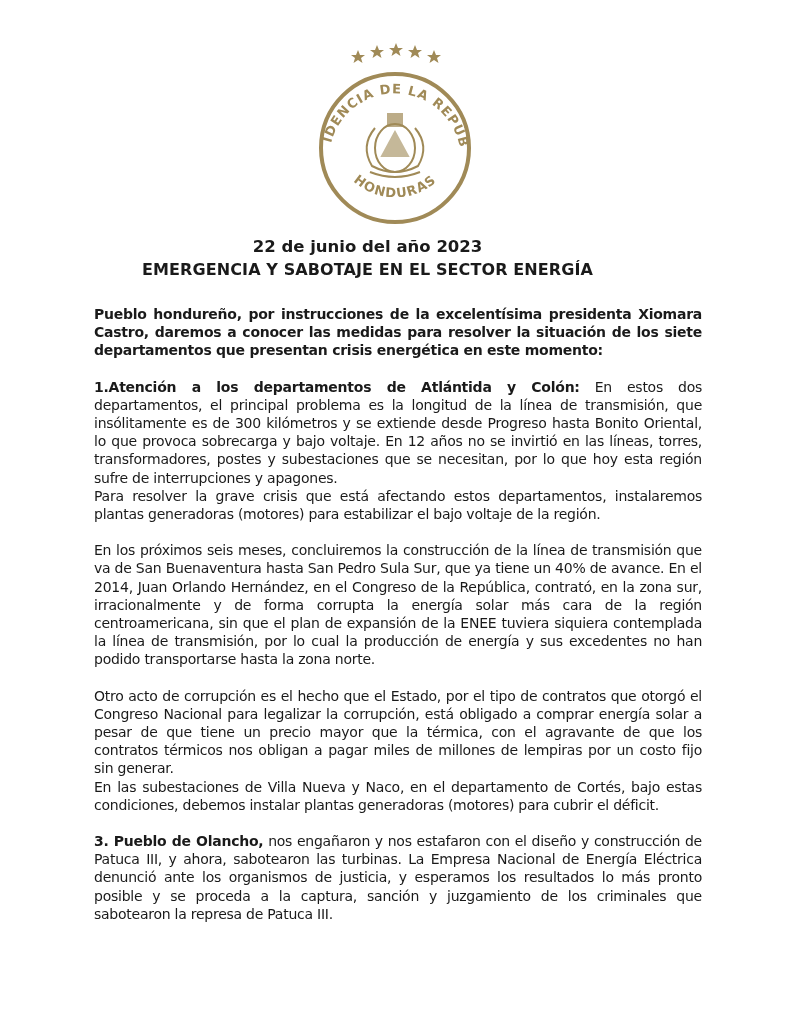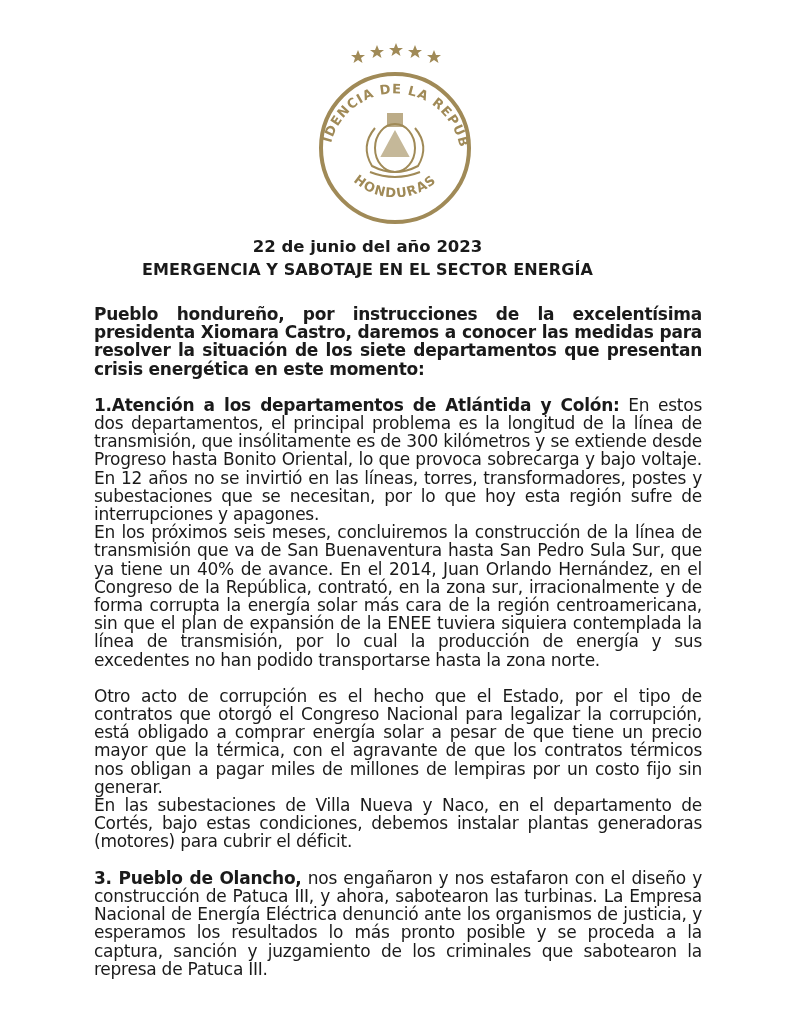--- a/index.html
+++ b/index.html
@@ -3,21 +3,21 @@
 <meta charset="utf-8">
 <style>
   html, body { margin: 0; padding: 0; background: #ffffff; }
   body { width: 791px; height: 1024px; overflow: hidden; position: relative;
          font-family: "DejaVu Sans", sans-serif; color: #1a1a1a; }
   .seal { position: absolute; left: 300px; top: 36px; width: 190px; height: 190px; }
   .header { position: absolute; left: 0; width: 735px; text-align: center; font-weight: bold; }
   .date { top: 237px; font-size: 16.5px; }
   .title { top: 260px; font-size: 16px; letter-spacing: 0.1px; }
   .content { position: absolute; left: 94px; width: 608px; top: 305px;
-             font-size: 17px; line-height: 18.2px; text-align: justify; letter-spacing: -0.25px; }
+             font-size: 14px; line-height: 18.2px; text-align: justify; letter-spacing: -0.25px; }
   .content p { margin: 0 0 18px 0; }
   .intro { font-weight: bold; }
   .b { font-weight: bold; }
   .content p.tight { margin-bottom: 0; }
 </style>
 </head>
 <body>
 
 <svg class="seal" viewBox="0 0 190 190">
   <defs>
@@ -47,19 +47,20 @@
   </g>
 </svg>
 
 <div class="header date">22 de junio del año 2023</div>
 <div class="header title">EMERGENCIA Y SABOTAJE EN EL SECTOR ENERGÍA</div>
 
 <div class="content">
   <p class="intro">Pueblo hondureño, por instrucciones de la excelentísima presidenta Xiomara Castro, daremos a conocer las medidas para resolver la situación de los siete departamentos que presentan crisis energética en este momento:</p>
 
   <p class="tight"><span class="b">1.Atención a los departamentos de Atlántida y Colón:</span><span> En estos dos departamentos, el principal problema es la longitud de la línea de transmisión, que insólitamente es de 300 kilómetros y se extiende desde Progreso hasta Bonito Oriental, lo que provoca sobrecarga y bajo voltaje. En 12 años no se invirtió en las líneas, torres, transformadores, postes y subestaciones que se necesitan, por lo que hoy esta región sufre de interrupciones y apagones.</span></p>
+  <p>Para resolver la grave crisis que está afectando estos departamentos, instalaremos plantas generadoras (motores) para estabilizar el bajo voltaje de la región.</p>
 
   <p>En los próximos seis meses, concluiremos la construcción de la línea de transmisión que va de San Buenaventura hasta San Pedro Sula Sur, que ya tiene un 40% de avance. En el 2014, Juan Orlando Hernández, en el Congreso de la República, contrató, en la zona sur, irracionalmente y de forma corrupta la energía solar más cara de la región centroamericana, sin que el plan de expansión de la ENEE tuviera siquiera contemplada la línea de transmisión, por lo cual la producción de energía y sus excedentes no han podido transportarse hasta la zona norte.</p>
   <p class="tight">Otro acto de corrupción es el hecho que el Estado, por el tipo de contratos que otorgó el Congreso Nacional para legalizar la corrupción, está obligado a comprar energía solar a pesar de que tiene un precio mayor que la térmica, con el agravante de que los contratos térmicos nos obligan a pagar miles de millones de lempiras por un costo fijo sin generar.</p>
   <p>En las subestaciones de Villa Nueva y Naco, en el departamento de Cortés, bajo estas condiciones, debemos instalar plantas generadoras (motores) para cubrir el déficit.</p>
 
   <p><span class="b">3. Pueblo de Olancho,</span><span> nos engañaron y nos estafaron con el diseño y construcción de Patuca III, y ahora, sabotearon las turbinas. La Empresa Nacional de Energía Eléctrica denunció ante los organismos de justicia, y esperamos los resultados lo más pronto posible y se proceda a la captura, sanción y juzgamiento de los criminales que sabotearon la represa de Patuca III.</span></p>
 </div>
 
 </body></html>

